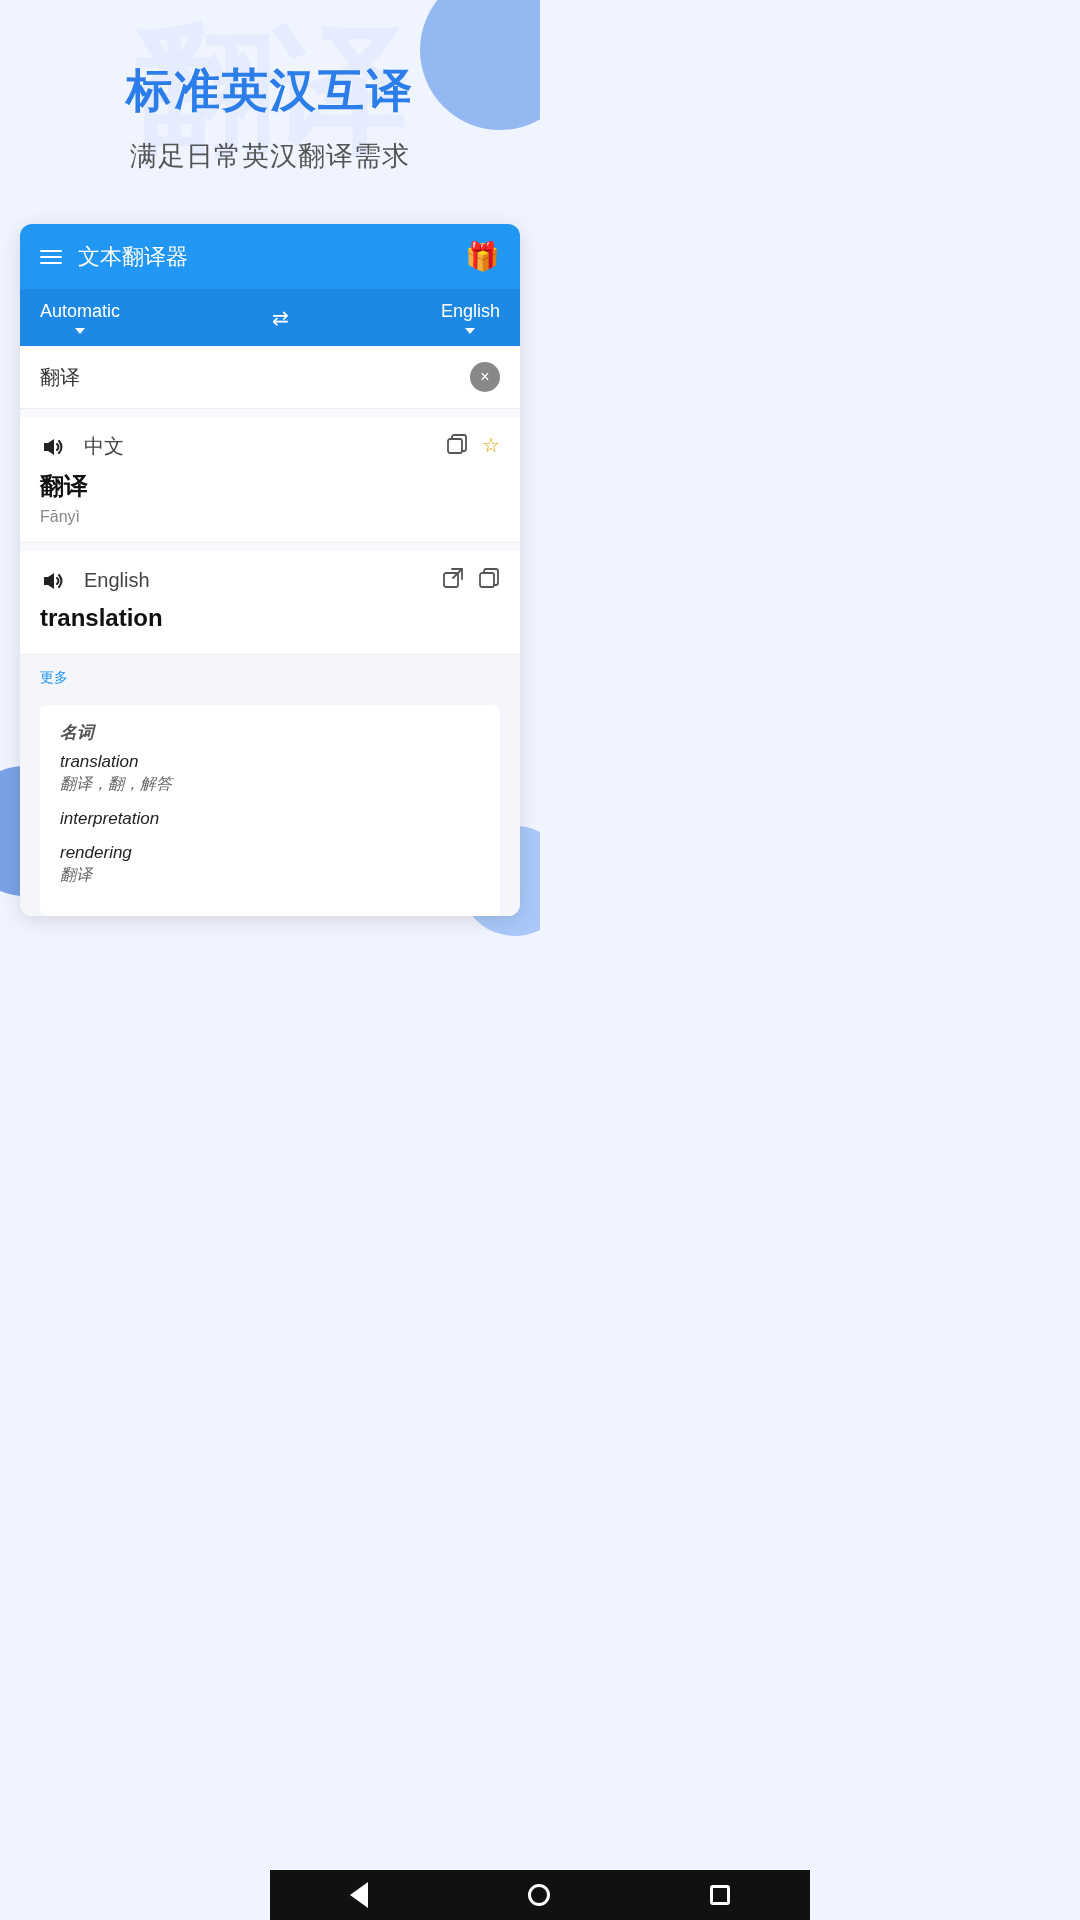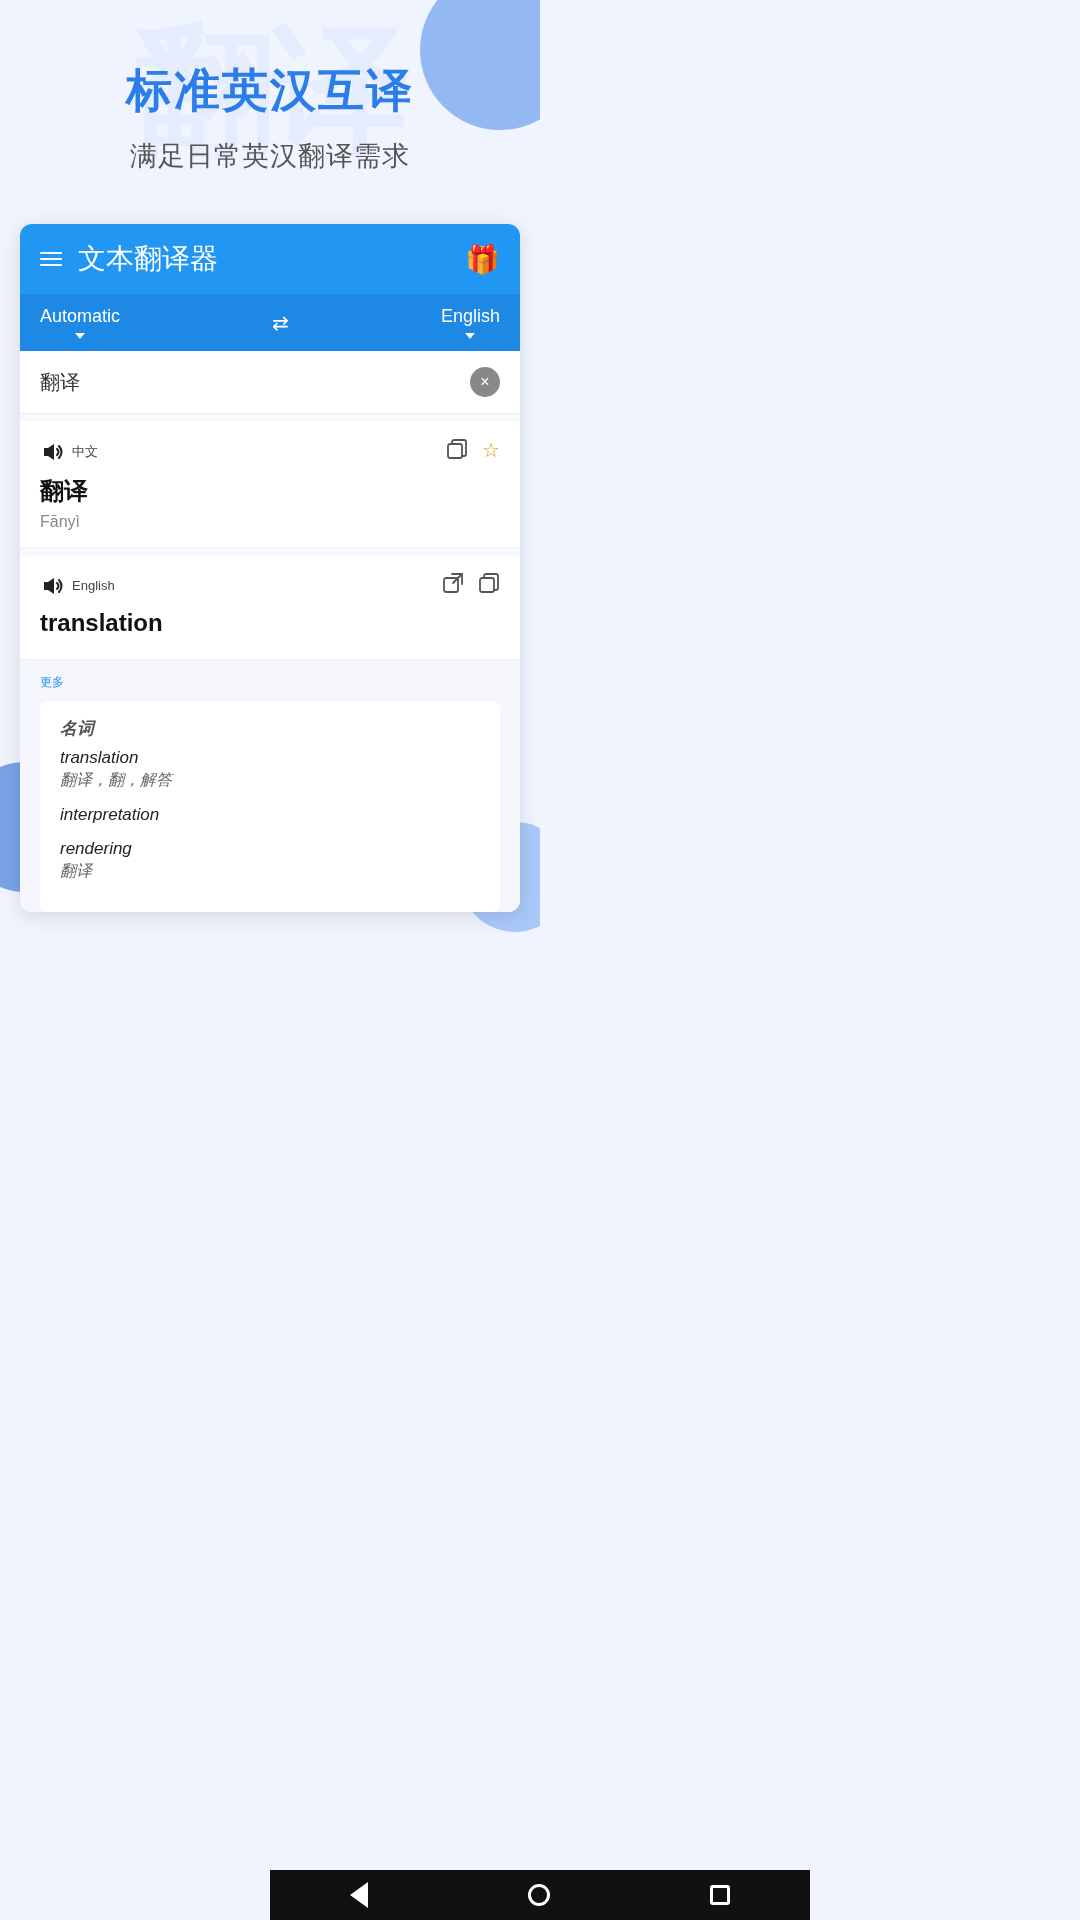--- a/index.html
+++ b/index.html
@@ -117,21 +117,21 @@
     }
     .hamburger-icon span {
       display: block;
       width: 22px;
       height: 2px;
       background: white;
       border-radius: 2px;
     }
     .app-title {
       color: white;
-      font-size: 28px;
+      font-size: 22px;
       font-weight: 500;
     }
     .gift-icon {
       font-size: 28px;
       cursor: pointer;
     }
 
     
     .lang-bar {
       background: #1e88e5;
@@ -200,22 +200,22 @@
     }
     .result-card-header {
       display: flex;
       align-items: center;
       justify-content: space-between;
       margin-bottom: 10px;
     }
     .result-lang-label {
       display: flex;
       align-items: center;
-      gap: 8px;
-      font-size: 13px;
+      gap: 20px;
+      font-size: 20px;
       color: #444;
     }
     .speaker-icon {
       display: flex;
       align-items: center;
       cursor: pointer;
     }
     .result-actions {
       display: flex;
       gap: 14px;
@@ -238,24 +238,24 @@
       font-size: 16px;
       color: #888;
     }
 
     
     .more-section {
       background: #f4f6fb;
       padding: 14px 20px 0;
     }
     .more-label {
-      font-size: 12px;
+      font-size: 14px;
       color: #2196F3;
       font-weight: 500;
-      margin-bottom: 10px;
+      margin-bottom: 18px;
     }
     .more-card {
       background: white;
       border-radius: 8px;
       padding: 16px 20px;
       font-style: italic;
     }
     .word-type {
       font-size: 17px;
       color: #555;

